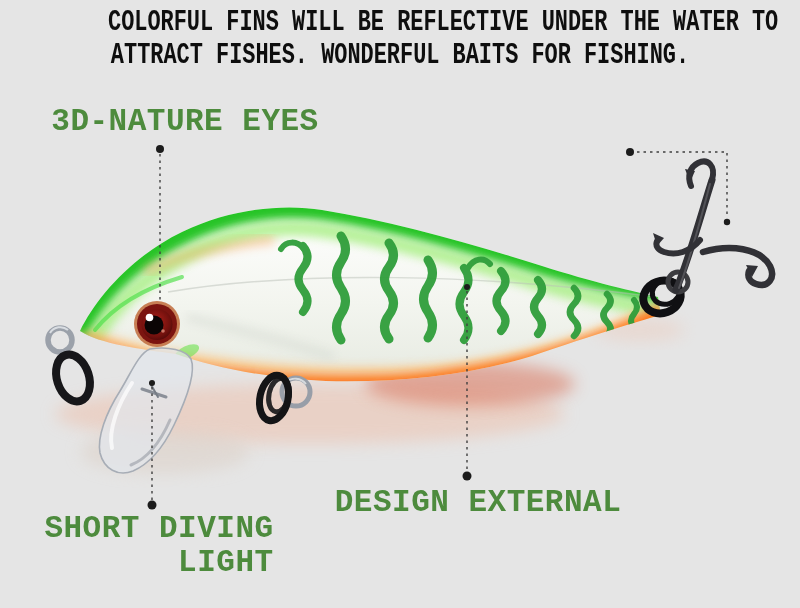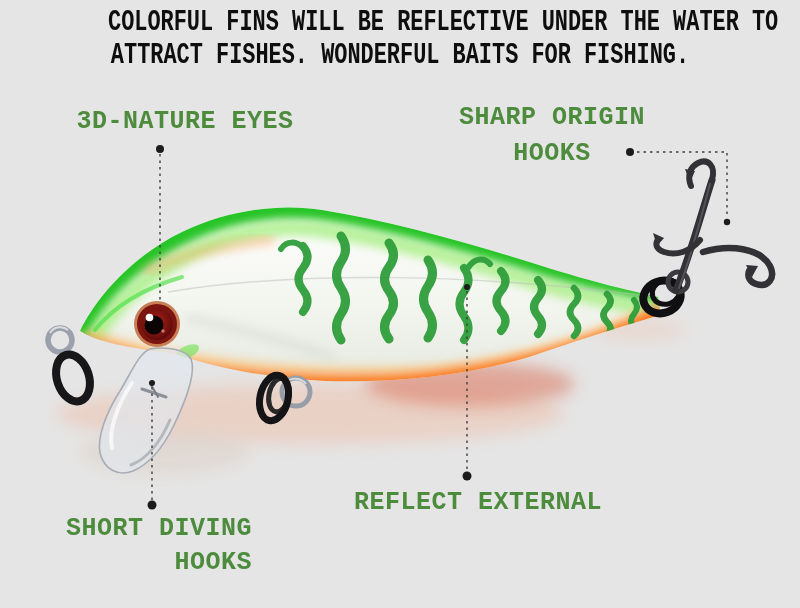--- a/index.html
+++ b/index.html
@@ -9,21 +9,21 @@
   }
   .art{position:absolute;left:0;top:0;}
   .headline{
     position:absolute;left:0;top:6px;width:800px;text-align:center;
     color:#0e0e0e;font-weight:800;font-size:30px;line-height:33px;
     transform:scaleX(0.73);transform-origin:50% 0;
     letter-spacing:0px;white-space:nowrap;
   }
   .callout-label{
     position:absolute;color:#4d8b3d;font-weight:700;text-align:center;
-    font-size:25px;line-height:36px;letter-spacing:0.5px;white-space:nowrap;
+    font-size:31px;line-height:36px;letter-spacing:0.5px;white-space:nowrap;
   }
   .lbl-eyes{left:185px;top:104px;transform:translateX(-50%);}
   .lbl-hooks{left:552px;top:100px;transform:translateX(-50%);}
   .lbl-tongue{left:159px;top:512px;transform:translateX(-50%);line-height:34px;text-align:right;}
   .lbl-reflect{left:478px;top:486px;transform:translateX(-50%);line-height:33px;}
 </style>
 </head>
 <body>
 
 <div class="stage">
@@ -182,27 +182,23 @@
 
   <div class="headline">
     <div>COLORFUL FINS WILL BE REFLECTIVE UNDER THE WATER TO</div>
     <div>ATTRACT FISHES. WONDERFUL BAITS FOR FISHING.</div>
   </div>
 
   <div class="callout-label lbl-eyes">
     <div>3D-NATURE EYES</div>
   </div>
 
-  <div class="callout-label lbl-hooks">
-    <div>SHARP ORIGIN</div>
-    <div>HOOKS</div>
-  </div>
 
   <div class="callout-label lbl-tongue">
     <div>SHORT DIVING</div>
-    <div>HOOKS</div>
+    <div>LIGHT</div>
   </div>
 
   <div class="callout-label lbl-reflect">
-    <div>REFLECT EXTERNAL</div>
+    <div>DESIGN EXTERNAL</div>
   </div>
 
 </div>
 
 </body></html>

